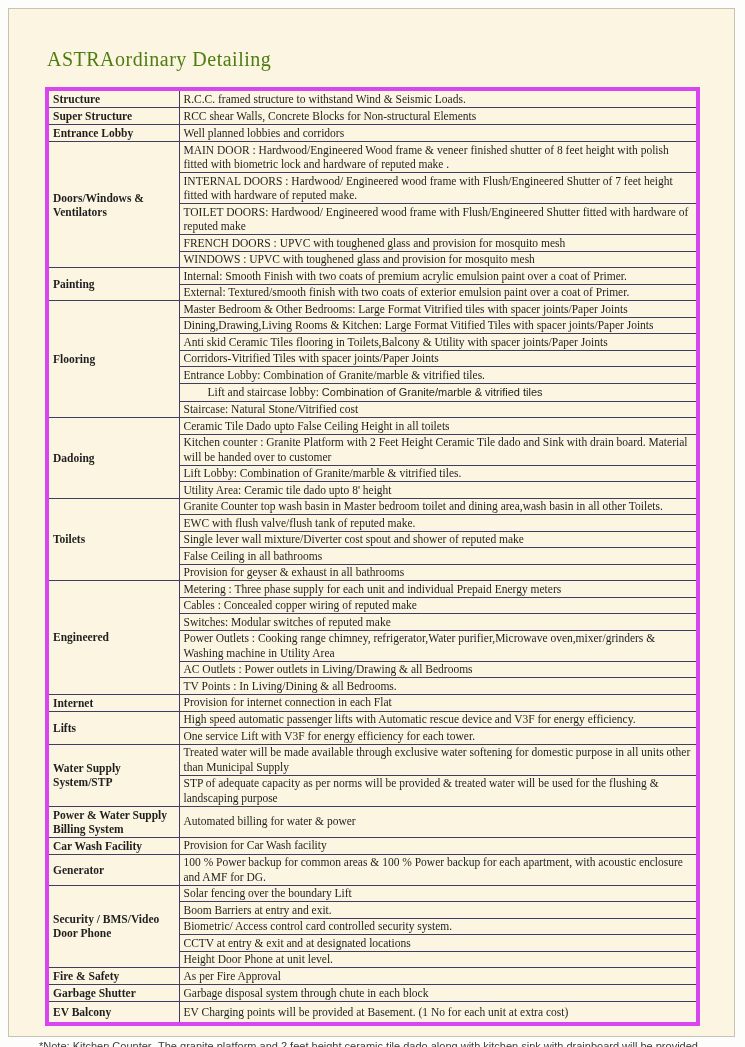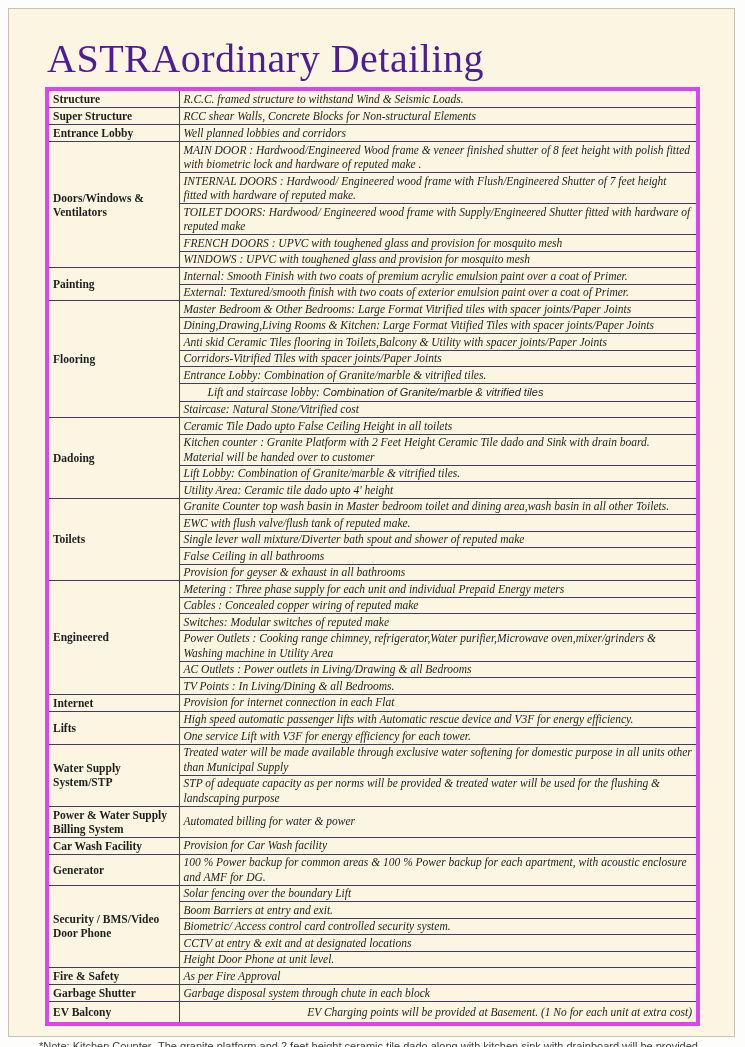--- a/index.html
+++ b/index.html
@@ -13,23 +13,23 @@
   .page{
     position:absolute;
     left:8px; top:8px;
     width:727px; height:1029px;
     background:#fbf5e2;
     border:1px solid #c6c2b4;
     box-sizing:border-box;
   }
   .title{
     margin:33px 0 11px 38px;
-    font-size:40px;
+    font-size:20px;
     line-height:34px;
-    color:#4c1d95;
+    color:#4d7c0f;
     letter-spacing:0.5px;
     font-weight:400;
   }
   table.spec{
     border-collapse:collapse;
     margin-left:36px;
     width:655px;
     table-layout:fixed;
     border:4px solid #d946ef;
   }
@@ -44,21 +44,20 @@
     font-size:11.5px;
     line-height:14px;
     padding:1px 3px 1px 4px;
     vertical-align:middle;
   }
   td.value-cell{
     font-size:11.5px;
     line-height:14.5px;
     padding:0.5px 4px;
     vertical-align:middle;
-    font-style:italic;
   }
   td.value-cell .sans{
     font-family:"Liberation Sans", sans-serif;
     font-size:11px;
   }
   .note{
     margin:13px 30px 0 30px;
     font-family:"Liberation Sans", sans-serif;
     font-size:11px;
     line-height:15px;
@@ -86,21 +85,21 @@
           <td class="value-cell">Well planned lobbies and corridors</td>
         </tr>
         <tr>
           <td class="label-cell" rowspan="5">Doors/Windows &amp; Ventilators</td>
           <td class="value-cell">MAIN DOOR : Hardwood/Engineered Wood frame &amp; veneer finished shutter of 8 feet height with polish fitted with biometric lock and hardware of reputed make .</td>
         </tr>
         <tr>
           <td class="value-cell">INTERNAL DOORS : Hardwood/ Engineered wood frame with Flush/Engineered Shutter of 7 feet height fitted with hardware of reputed make.</td>
         </tr>
         <tr>
-          <td class="value-cell">TOILET DOORS: Hardwood/ Engineered wood frame with Supply/Engineered Shutter  fitted with hardware of reputed make</td>
+          <td class="value-cell">TOILET DOORS: Hardwood/ Engineered wood frame with Flush/Engineered Shutter  fitted with hardware of reputed make</td>
         </tr>
         <tr>
           <td class="value-cell">FRENCH DOORS : UPVC with toughened glass and provision for mosquito mesh</td>
         </tr>
         <tr>
           <td class="value-cell">WINDOWS : UPVC with toughened glass and provision for mosquito mesh</td>
         </tr>
         <tr>
           <td class="label-cell" rowspan="2">Painting</td>
           <td class="value-cell">Internal: Smooth Finish with two coats of premium acrylic emulsion paint over a coat of Primer.</td>
@@ -134,31 +133,31 @@
           <td class="label-cell" rowspan="4">Dadoing</td>
           <td class="value-cell">Ceramic Tile Dado upto False Ceiling Height in all toilets</td>
         </tr>
         <tr>
           <td class="value-cell">Kitchen counter : Granite Platform with 2 Feet Height Ceramic Tile dado and Sink with drain board. Material will be handed over to customer</td>
         </tr>
         <tr>
           <td class="value-cell">Lift Lobby: Combination of Granite/marble &amp; vitrified tiles.</td>
         </tr>
         <tr>
-          <td class="value-cell">Utility Area: Ceramic tile dado upto 4' height</td>
+          <td class="value-cell">Utility Area: Ceramic tile dado upto 8' height</td>
         </tr>
         <tr>
           <td class="label-cell" rowspan="5">Toilets</td>
           <td class="value-cell">Granite Counter top wash basin in Master bedroom toilet and dining area,wash basin in all other Toilets.</td>
         </tr>
         <tr>
           <td class="value-cell">EWC with flush valve/flush tank of reputed make.</td>
         </tr>
         <tr>
-          <td class="value-cell">Single lever wall mixture/Diverter bath spout and shower of reputed make</td>
+          <td class="value-cell">Single lever wall mixture/Diverter cost spout and shower of reputed make</td>
         </tr>
         <tr>
           <td class="value-cell">False Ceiling in all bathrooms</td>
         </tr>
         <tr>
           <td class="value-cell">Provision for geyser &amp; exhaust in all bathrooms</td>
         </tr>
         <tr>
           <td class="label-cell" rowspan="6">Engineered</td>
           <td class="value-cell">Metering : Three phase supply for each unit and individual Prepaid Energy meters</td>
@@ -227,19 +226,19 @@
         <tr>
           <td class="label-cell" rowspan="1">Fire &amp; Safety</td>
           <td class="value-cell">As per Fire Approval</td>
         </tr>
         <tr>
           <td class="label-cell" rowspan="1">Garbage Shutter</td>
           <td class="value-cell">Garbage disposal system through chute in each block</td>
         </tr>
         <tr>
           <td class="label-cell" rowspan="1">EV Balcony</td>
-          <td class="value-cell" style="height: 22px; text-align: right;">EV Charging points will be provided at Basement. (1 No for each unit at extra cost)</td>
+          <td class="value-cell" style="height: 22px;">EV Charging points will be provided at Basement. (1 No for each unit at extra cost)</td>
         </tr>
       </tbody>
   </table>
 
   <div class="note">*Note: Kitchen Counter- The granite platform and 2 feet height ceramic tile dado along with kitchen sink with drainboard will be provided to the customers without fixing at the time of handing over &amp; AC copper piping will be provided in all rooms at extra cost.</div>
 </div>
 
 </body></html>

